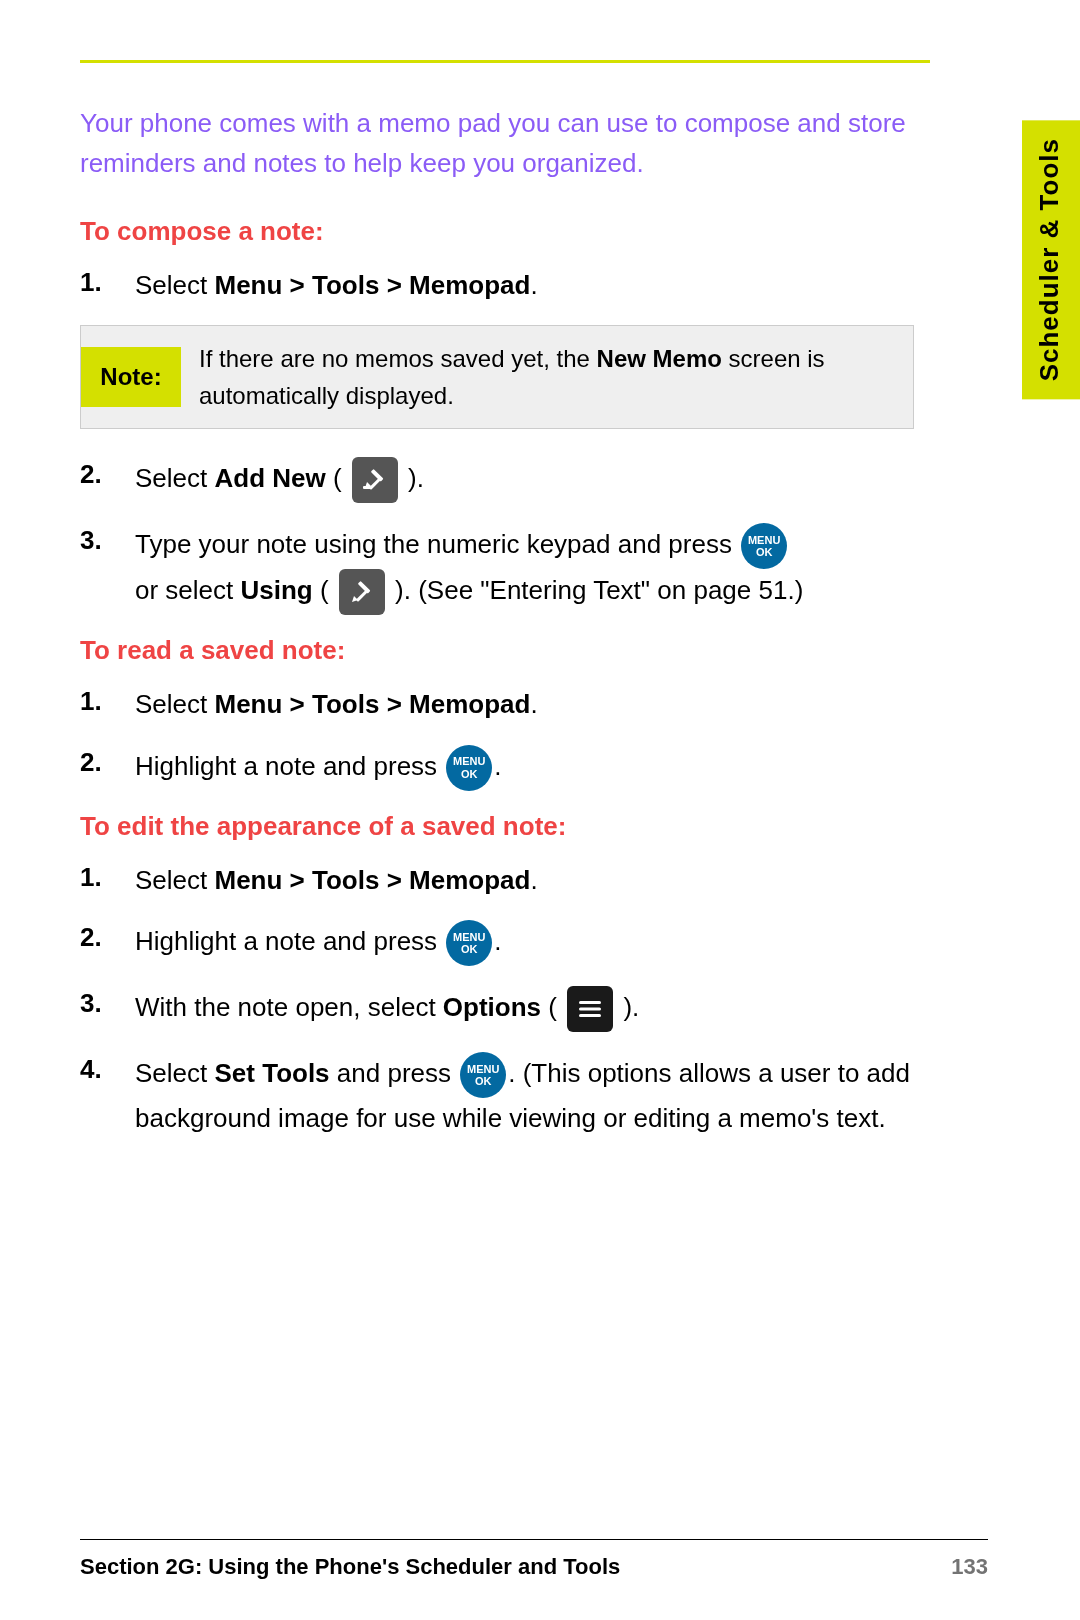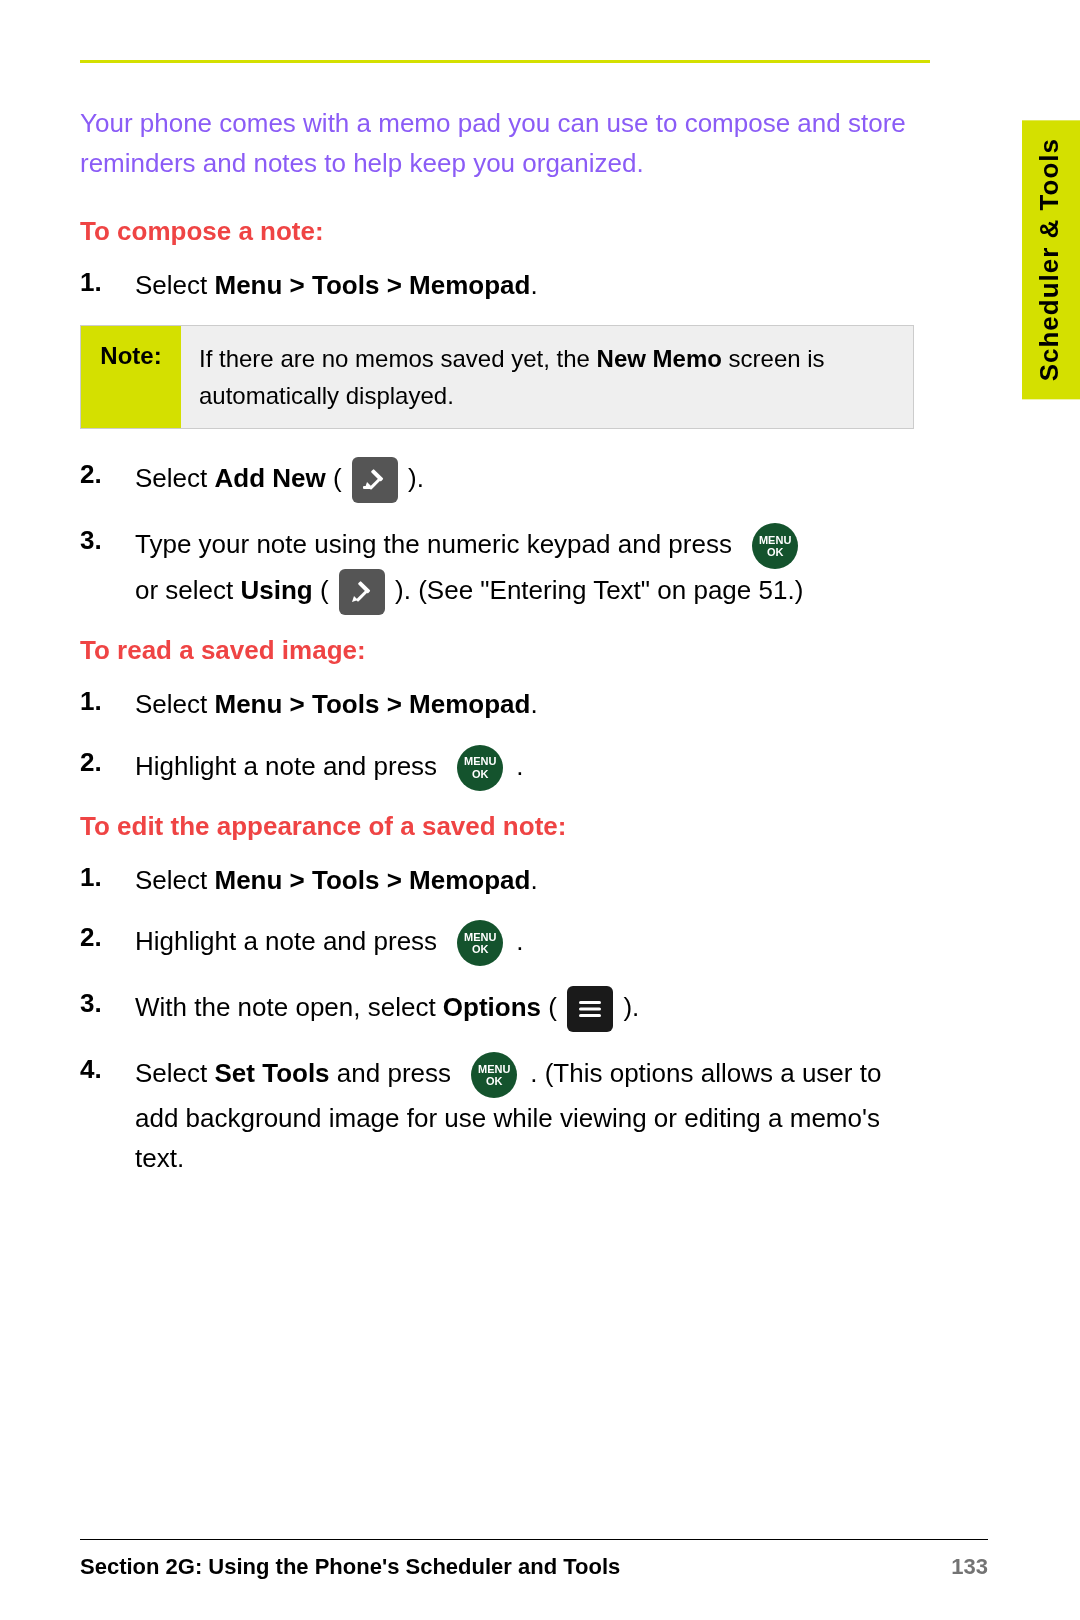--- a/index.html
+++ b/index.html
@@ -104,20 +104,21 @@
       font-weight: bold;
     }
 
     
     .note-box {
       display: flex;
       border: 1.5px solid #ccc;
       background-color: #efefef;
       margin-bottom: 28px;
       margin-right: 86px;
+      align-items: center;
     }
 
     .note-label {
       background-color: #d4e000;
       font-size: 24px;
       font-weight: bold;
       color: #000;
       padding: 16px 18px;
       min-width: 100px;
       display: flex;
@@ -132,24 +133,24 @@
       padding: 14px 18px;
     }
 
     
     .menu-btn {
       display: inline-flex;
       align-items: center;
       justify-content: center;
       width: 46px;
       height: 46px;
-      background: #14532d;
+      background: #0369a1;
       border-radius: 50%;
       vertical-align: middle;
-      margin: 0 13px;
+      margin: 0 2px;
       position: relative;
     }
 
     .menu-btn-text {
       color: #fff;
       font-size: 11px;
       font-weight: bold;
       line-height: 1.1;
       text-align: center;
     }
@@ -280,21 +281,21 @@
             <rect x="14" y="4" width="4" height="14" rx="1" fill="white" transform="rotate(-45 14 10)"></rect>
             <polygon points="4,24 6,18 10,22" fill="white"></polygon>
           </svg>
         </span>
         ). (See "Entering Text" on page 51.)
       </span>
     </div>
   </div>
 
   <div class="section-gap">
-    <div class="section-heading">To read a saved image:</div>
+    <div class="section-heading">To read a saved note:</div>
 
     <div class="step-item">
       <span class="step-number">1.</span>
       <span class="step-content">
         Select <strong>Menu &gt; Tools &gt; Memopad</strong>.
       </span>
     </div>
 
     <div class="step-item">
       <span class="step-number">2.</span>

